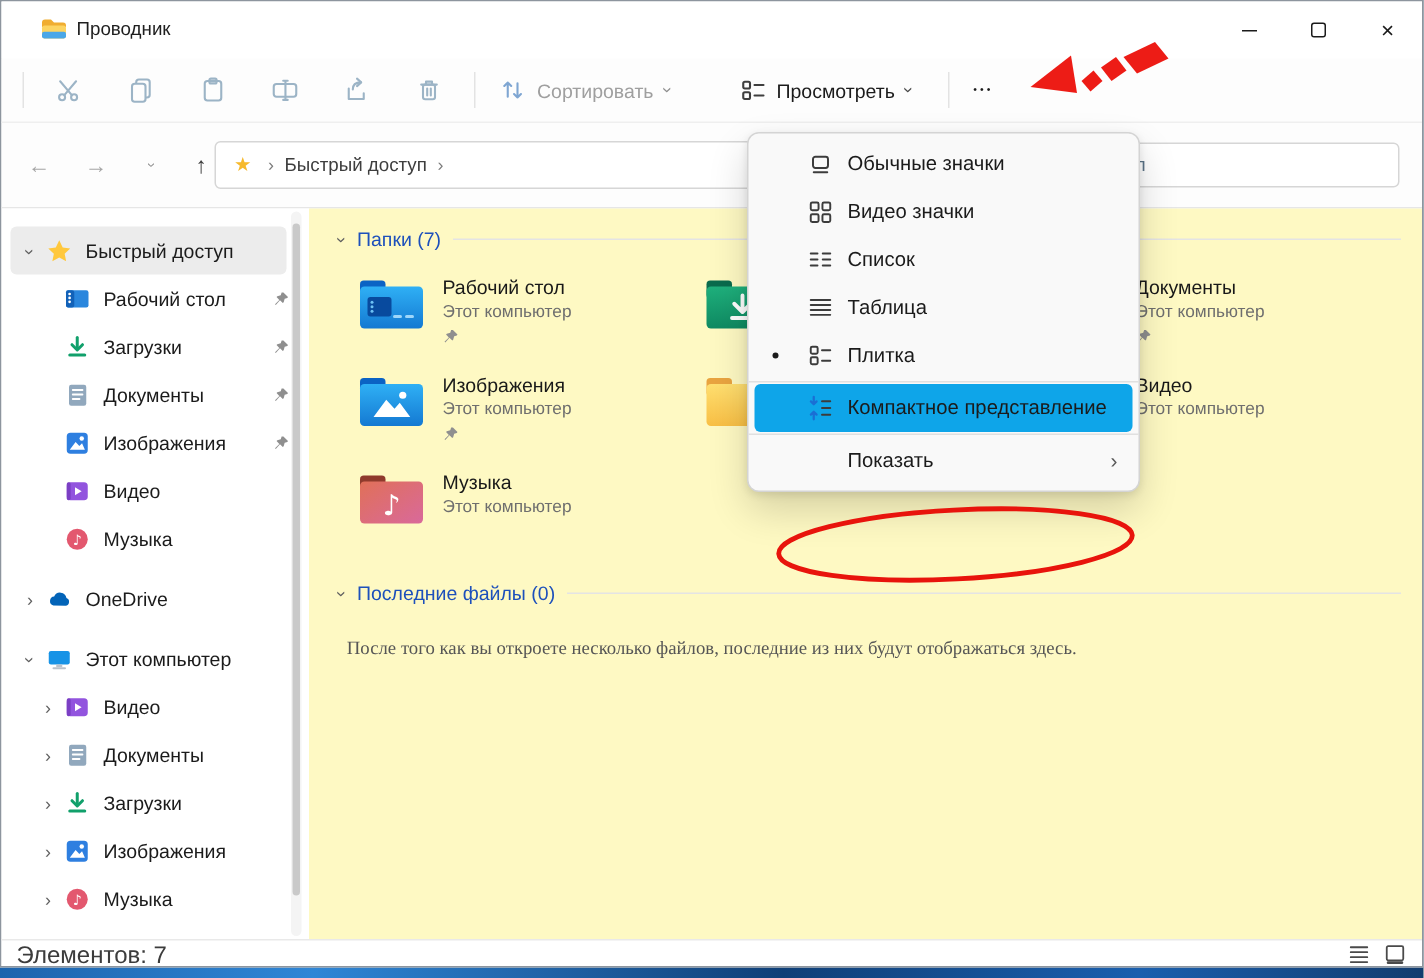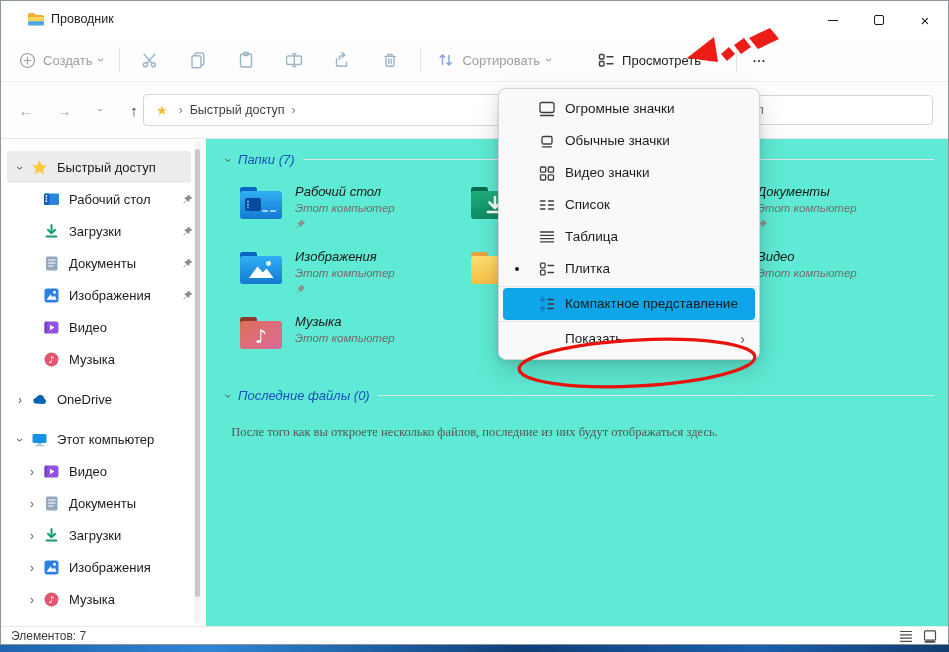--- a/index.html
+++ b/index.html
@@ -60,39 +60,39 @@
   .lv1c { padding-left:20px; }
   .sel { background:#ececec; border-radius:4px; margin-left:6px; margin-right:15px; padding-left:2px; }
   .pin { margin-left:auto; flex:none; }
   .spacer8 { height:8px; }
   .chev-exp { display:inline-block; transform:rotate(90deg); font-size:12px; color:#5f5f5f; }
   .chev-col { display:inline-block; font-size:12px; color:#5f5f5f; }
   .sscroll-track { position:absolute; right:5px; top:2px; bottom:2px; width:7px; background:#f4f4f4; border-radius:4px; }
   .sscroll-thumb { position:absolute; left:1px; top:8px; width:5px; height:448px; background:#c9c9c9; border-radius:3px; }
 
   
-  .content { position:absolute; left:205px; top:138px; right:0; bottom:18px; background:#5eead4; overflow:hidden;font-style:italic; }
+  .content { position:absolute; left:205px; top:138px; right:0; bottom:18px; background:#fef9c3; overflow:hidden; }
   .sec { position:absolute; left:20px; right:14px; display:flex; align-items:center; gap:8px; }
   .sec-1 { top:13px; } .sec-2 { top:249px; }
   .sec-label { font-size:13px; color:#1d50bb; white-space:nowrap; }
   .sec .rule { flex:1; height:1px; background:#e4e4e4; }
   .tiles { position:absolute; left:32px; top:45px; display:grid;
     grid-template-columns:repeat(3,231px); grid-template-rows:repeat(3,65px); }
   .t0{grid-column:1;grid-row:1} .t1{grid-column:1;grid-row:2} .t2{grid-column:1;grid-row:3}
   .t3{grid-column:2;grid-row:1} .t4{grid-column:2;grid-row:2}
   .t5{grid-column:3;grid-row:1} .t6{grid-column:3;grid-row:2}
   .tile { display:flex; gap:11px; align-items:flex-start; }
   .tile-name { font-size:13px; color:#191919; line-height:16px; }
   .tile-sub { font-size:11.5px; color:#6e6e6e; line-height:15px; margin-top:1px; }
   .tile .pin2 { margin-top:3px; display:block; }
   .empty-text { position:absolute; left:0; right:0; top:424px; text-align:center; font-size:12.5px; color:#565656; z-index:5;font-family:Liberation Serif, serif; }
 
   
   .statusbar { position:absolute; left:0; right:0; bottom:0; height:18px; background:#fff; border-top:1px solid #e9e9e9; }
-  .status-text { position:absolute; left:10px; top:2px; font-size:12px; color:#3c3c3c; }
+  .status-text { position:absolute; left:10px; top:2px; font-size:16px; color:#3c3c3c; }
   .viewtoggle { position:absolute; top:1px; width:20px; height:16px; display:flex; align-items:center; justify-content:center; }
   .vt-details { right:32px; } .vt-thumbs { right:8px; }
 
   
   .viewmenu { position:absolute; left:497px; top:87px; width:262px; background:#f9f9f9;
     border:1px solid #d4d4d4; border-radius:8px; padding:4px 0;
     box-shadow:0 12px 26px rgba(0,0,0,.16), 0 2px 6px rgba(0,0,0,.10); z-index:50; }
   .mi { position:relative; height:32px; }
   .mi .dot { position:absolute; left:16px; top:14px; width:4px; height:4px; border-radius:50%; background:#1b1b1b; }
   .mi-ic { position:absolute; left:38px; top:6px; width:20px; height:20px; }
@@ -125,28 +125,20 @@
       </div>
     <div class="winbtn btn-max">
         <span class="glyph-max"></span>
       </div>
     <div class="winbtn btn-close">
         <span>×</span>
       </div>
   </div>
 
   <div class="toolbar">
-    <div class="tbtn tb-disabled">
-      <svg width="17" height="17" viewBox="0 0 17 17">
-        <circle cx="8.5" cy="8.5" r="7" fill="none" stroke="#9f9f9f" stroke-width="1.2"></circle>
-        <path d="M8.5 5.2 V11.8 M5.2 8.5 H11.8" stroke="#9f9f9f" stroke-width="1.2" stroke-linecap="round"></path>
-      </svg>
-      <span class="tb-label">Создать</span>
-      <span class="chev">›</span>
-    </div>
     <div class="vsep"></div>
     <div class="icbtn">
       <svg width="18" height="18" viewBox="0 0 18 18" class="tool-ic">
         <circle cx="4.4" cy="13.8" r="2"></circle>
           <circle cx="12.4" cy="13.8" r="2"></circle>
         <path d="M5.9 12.4 L13.7 3.2 M10.9 12.4 L3.1 3.2"></path>
       </svg>
     </div>
     <div class="icbtn">
       <svg width="18" height="18" viewBox="0 0 18 18" class="tool-ic">
@@ -555,27 +547,20 @@
     <div class="viewtoggle vt-thumbs">
       <svg width="14" height="14" viewBox="0 0 14 14">
           <rect x="1.5" y="1.8" width="11" height="9.4" rx="1" fill="none" stroke="#4a4a4a" stroke-width="1.2"></rect>
           <path d="M2.4 12.8 H11.6" stroke="#4a4a4a" stroke-width="1.8" stroke-linecap="round"></path>
         </svg>
     </div>
   </div>
 
   <div class="viewmenu">
 
-    <div class="mi">
-      <svg class="mi-ic menu-ic" viewBox="0 0 20 20">
-          <rect x="3" y="3.5" width="14" height="10" rx="2"></rect>
-          <path d="M3.5 16.5 H16.5"></path>
-        </svg>
-      <span class="mi-label">Огромные значки</span>
-    </div>
 
 
     <div class="mi">
       <svg class="mi-ic menu-ic" viewBox="0 0 20 20">
           <rect x="5" y="5.5" width="10" height="7.5" rx="1.6"></rect>
           <path d="M5.5 15.8 H14.5"></path>
         </svg>
       <span class="mi-label">Обычные значки</span>
     </div>
 

